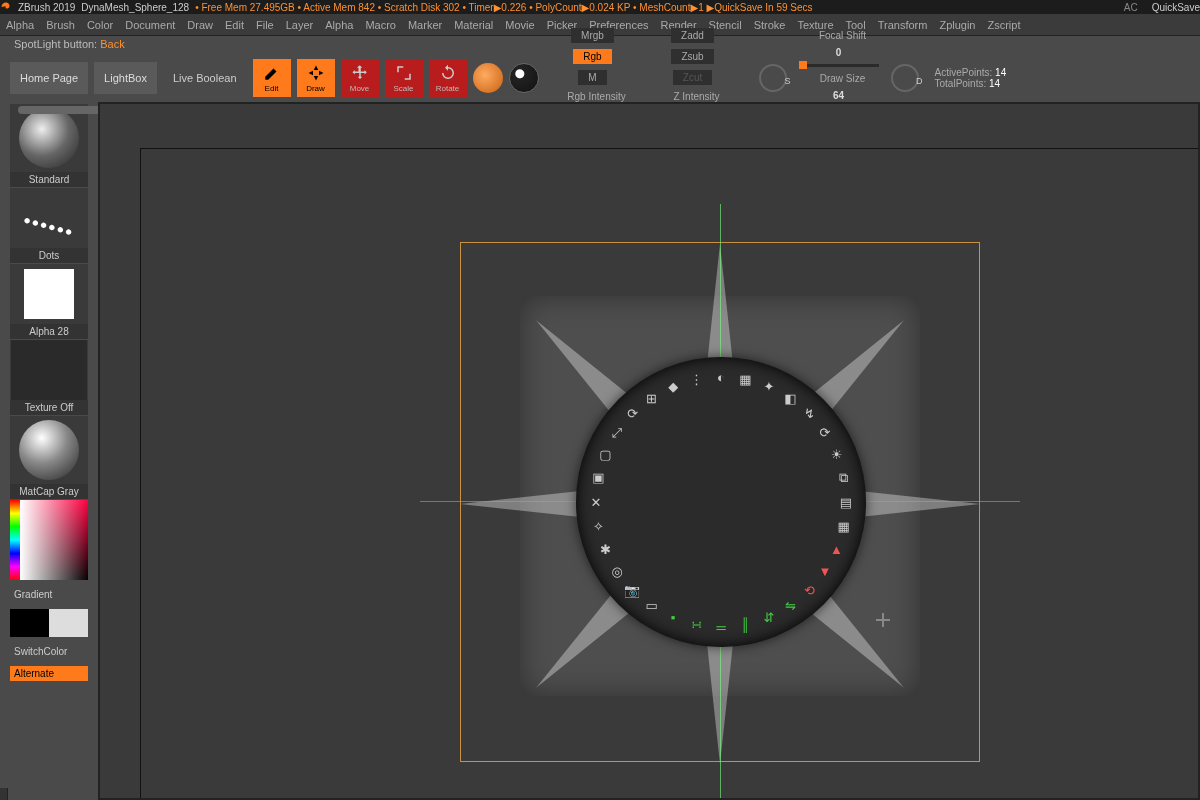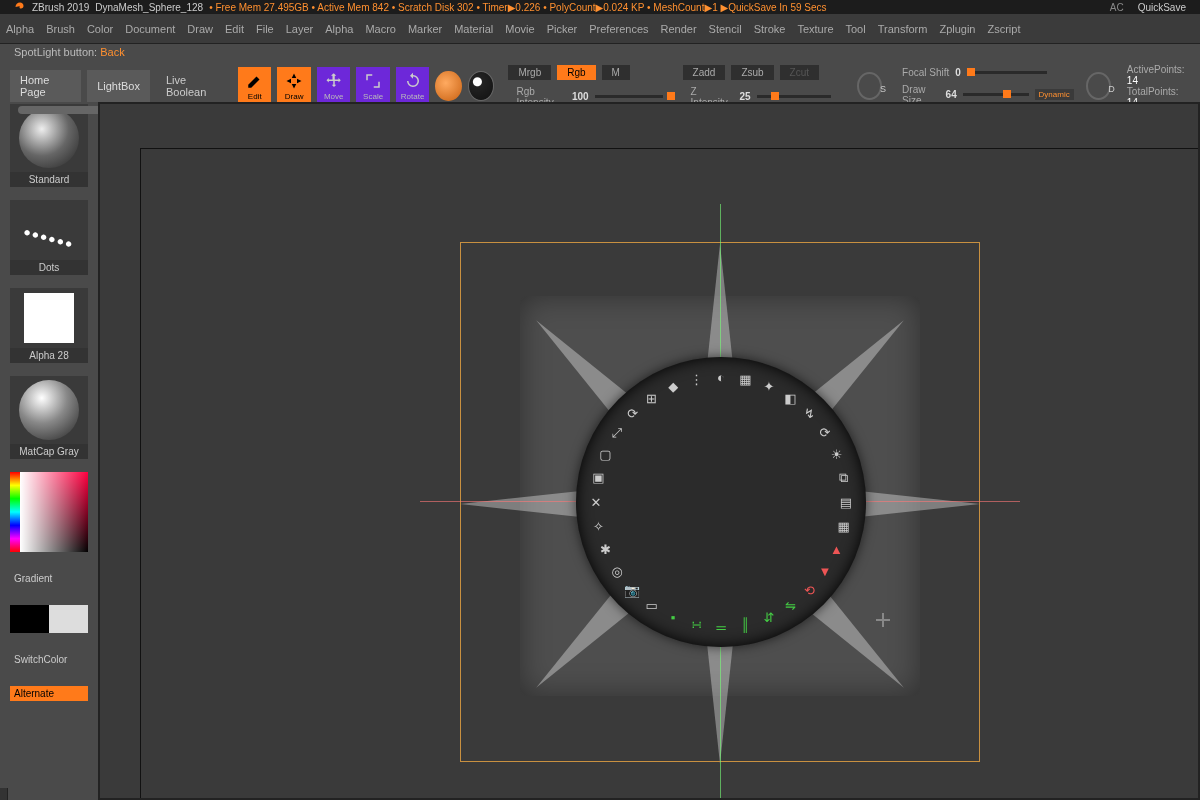--- a/index.html
+++ b/index.html
@@ -1,59 +1,59 @@
 <!DOCTYPE html>
 <html><head>
 <meta charset="utf-8">
 <style>
   * { margin:0; padding:0; box-sizing:border-box; font-family:Arial,Helvetica,sans-serif; user-select:none; }
   body { width:1200px; height:800px; background:#4a4a4a; color:#ccc; font-size:11px; overflow:hidden; }
 
   
-  .titlebar { height:14px; background:#1c1c1c; display:flex; align-items:center; padding:0 14px; font-size:10px; gap:6px; }
+  .titlebar { height:14px; background:#1c1c1c; display:flex; align-items:center; padding:0 0; font-size:10px; gap:6px; }
   .titlebar .logo { width:12px; height:12px; }
   .titlebar .orange { color:#ff9030; }
   .titlebar .right { margin-left:auto; display:flex; gap:14px; }
   .titlebar .right .ac { color:#888; }
 
   
-  .menubar { height:30px; background:#3b3b3b; border-bottom:1px solid #222; display:flex; align-items:center; padding:0 6px; gap:12px; font-size:11px; color:#aaa; }
+  .menubar { height:22px; background:#3b3b3b; border-bottom:1px solid #222; display:flex; align-items:center; padding:0 6px; gap:12px; font-size:11px; color:#aaa; }
   .menubar span { cursor:pointer; }
 
   
   .statusline { height:18px; padding:2px 14px; font-size:11px; color:#bbb; }
   .statusline .val { color:#ff9030; }
 
   
   .toolbar { height:48px; display:flex; align-items:center; padding:0 10px; gap:6px; position:relative; }
   .btn-gray { background:#5a5a5a; color:#ddd; font-size:11px; height:32px; display:flex; align-items:center; justify-content:center; padding:0 10px; cursor:pointer; }
-  .iconbtn { width:38px; height:38px; background:#6d28d9; display:flex; flex-direction:column; align-items:center; justify-content:center; font-size:8px; color:#bbb; cursor:pointer; gap:2px; }
+  .iconbtn { width:38px; height:38px; background:#b91c1c; display:flex; flex-direction:column; align-items:center; justify-content:center; font-size:8px; color:#bbb; cursor:pointer; gap:2px; }
   .iconbtn.orange { background:#ff7a1a; color:#000; }
   .iconbtn .ic { width:18px; height:18px; }
   .round { width:30px; height:30px; border-radius:50%; background:radial-gradient(circle at 35% 35%,#aaa,#444); cursor:pointer; }
   .round.dark { background:radial-gradient(circle at 35% 35%,#fff 4px,#222 5px,#111); border:1px solid #666; }
   .sliders { display:flex; flex-direction:column; gap:6px; font-size:10px; }
-  .slrow { display:flex; align-items:center; gap:6px; }
+  .slrow { display:flex; align-items:center; gap:6px;flex-direction:column; }
   .chip { padding:2px 10px; background:#2f2f2f; color:#aaa; font-size:10px; cursor:pointer; }
   .chip.on { background:#ff7a1a; color:#000; }
   .sllabel { color:#aaa;margin-left:8px; }
   .slval { color:#ddd; font-weight:bold; }
   .bar { width:80px; height:3px; background:#2a2a2a; position:relative; }
   .bar::after { content:''; position:absolute; height:8px; width:8px; top:-3px; background:#ff7a1a; }
   .bar.full::after { left:72px; }
   .bar.quarter::after { left:14px; }
   .bar.mid::after { left:40px; }
   .circgauge { width:28px; height:28px; border:2px solid #666; border-radius:50%; position:relative; }
   .circgauge::after { content:attr(data-letter); position:absolute; right:-6px; top:10px; font-size:9px; color:#ccc; }
   .pts { font-size:10px; color:#aaa; }
   .pts .n { color:#fff; }
   .dynamic { font-size:8px; background:#3a3a3a; padding:1px 4px; color:#ff9030; }
 
   
-  .leftpanel { position:absolute; top:102px; left:0; width:98px; bottom:12px; background:#4a4a4a; display:flex; flex-direction:column; align-items:center; gap:13px; padding-top:2px; }
+  .leftpanel { position:absolute; top:102px; left:0; width:98px; bottom:12px; background:#4a4a4a; display:flex; flex-direction:column; align-items:center; gap:1px; padding-top:2px; }
   .thumb { width:78px; background:#3a3a3a; display:flex; flex-direction:column; align-items:center; cursor:pointer; }
   .thumb .prev { width:76px; height:60px; display:flex; align-items:center; justify-content:center; }
   .thumb .lbl { width:100%; text-align:center; font-size:10px; padding:2px 0; background:#333; color:#ccc; }
   .prev.ball { background:radial-gradient(circle at 38% 35%,#eee,#666 50%,#222); border-radius:50%; width:60px; height:60px; margin:4px; }
   .prev.dots::before { content:'• • • • • •'; font-size:20px; color:#fff; letter-spacing:-2px; transform:rotate(15deg) translateY(8px); display:block; }
   .prev.white { background:#fff; width:50px; height:50px; margin:5px; }
   .prev.empty { background:#2a2a2a; }
   .colorpick { width:78px; height:80px; background:linear-gradient(to bottom,red,red); position:relative; }
   .colorpick .grad { position:absolute; left:10px; top:0; right:0; bottom:0;
         background:
@@ -251,20 +251,24 @@
     <div class="prev ball"></div>
     <div class="lbl">Standard</div>
   </div>
   <div class="thumb">
     <div class="prev dots"></div>
     <div class="lbl">Dots</div>
   </div>
   <div class="thumb">
     <div class="prev white"></div>
     <div class="lbl">Alpha 28</div>
+  </div>
+  <div class="thumb">
+    <div class="prev empty" style="height:60px;width:76px"></div>
+    <div class="lbl">Texture Off</div>
   </div>
   <div class="thumb">
     <div class="prev ball" style="background:radial-gradient(circle at 38% 30%,#fff,#888 45%,#222)"></div>
     <div class="lbl">MatCap Gray</div>
   </div>
   <div class="colorpick">
     <div class="hue"></div>
     <div class="grad"></div>
   </div>
   <div class="panel-label">Gradient</div>

